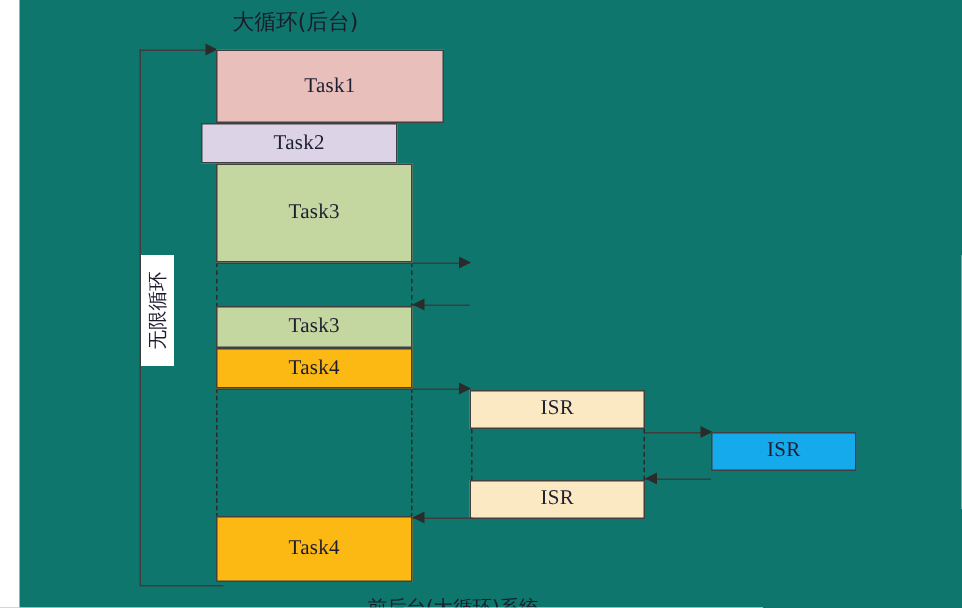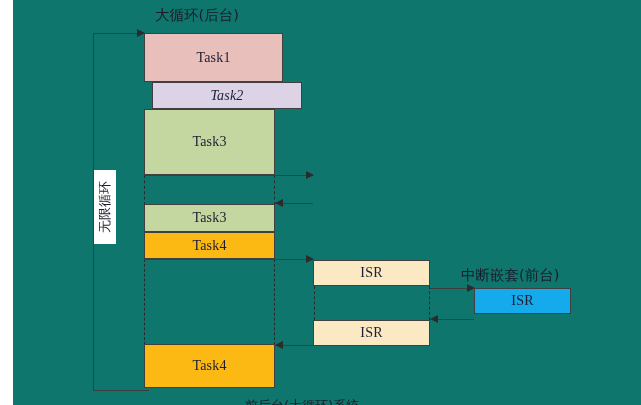--- a/index.html
+++ b/index.html
@@ -124,25 +124,25 @@
   <div class="vdash" style="left:131px; top:175px; height:30px;"></div>
   <div class="vdash" style="left:261px; top:175px; height:30px;"></div>
   <div class="vdash" style="left:131px; top:259px; height:86px;"></div>
   <div class="vdash" style="left:261px; top:259px; height:86px;"></div>
 
   <div class="hline" style="left:131px; top:175px; width:131px;"></div>
   <div class="hline" style="left:131px; top:204px; width:131px;"></div>
   <div class="hline" style="left:131px; top:259px; width:131px;"></div>
   <div class="hline" style="left:131px; top:344px; width:131px;"></div>
 
-  <div class="box" style="left:131px; top:33px; width:139px; height:49px; background:#e8bfbb;">
+  <div class="box" style="left:131px; top:33px; width:152px; height:49px; background:#e8bfbb;">
     <span>Task1</span>
   </div>
 
-  <div class="box" style="left:139px; top:82px; width:150px; height:27px; background:#dcd4e6;font-style:italic;">
+  <div class="box" style="left:121px; top:82px; width:131px; height:27px; background:#dcd4e6;">
     <span>Task2</span>
   </div>
 
   <div class="box" style="left:131px; top:109px; width:131px; height:66px; background:#c5d7a0;">
     <span>Task3</span>
   </div>
 
   <div class="box" style="left:131px; top:204px; width:131px; height:28px; background:#c5d7a0;">
     <span>Task3</span>
   </div>
@@ -172,21 +172,20 @@
   <div class="vdash" style="left:301px; top:286px; height:34px;"></div>
   <div class="vdash" style="left:416px; top:286px; height:34px;"></div>
 
   <div class="box" style="left:300px; top:320px; width:117px; height:26px; background:#fbe9c3;">
     <span>ISR</span>
   </div>
 
   <div class="hline" style="left:262px; top:345px; width:40px;"></div>
   <div class="arrow-l" style="left:262px; top:340.5px;"></div>
 
-  <div class="caption caption-cn" style="left:448px; top:268px;">中断嵌套(前台)</div>
 
   <div class="hline" style="left:417px; top:288px; width:44px;"></div>
   <div class="arrow-r" style="left:454px; top:283.5px;"></div>
 
   <div class="box" style="left:461px; top:288px; width:97px; height:26px; background:#14aaeb;">
     <span>ISR</span>
   </div>
 
   <div class="hline" style="left:417px; top:319px; width:44px;"></div>
   <div class="arrow-l" style="left:417px; top:314.5px;"></div>

